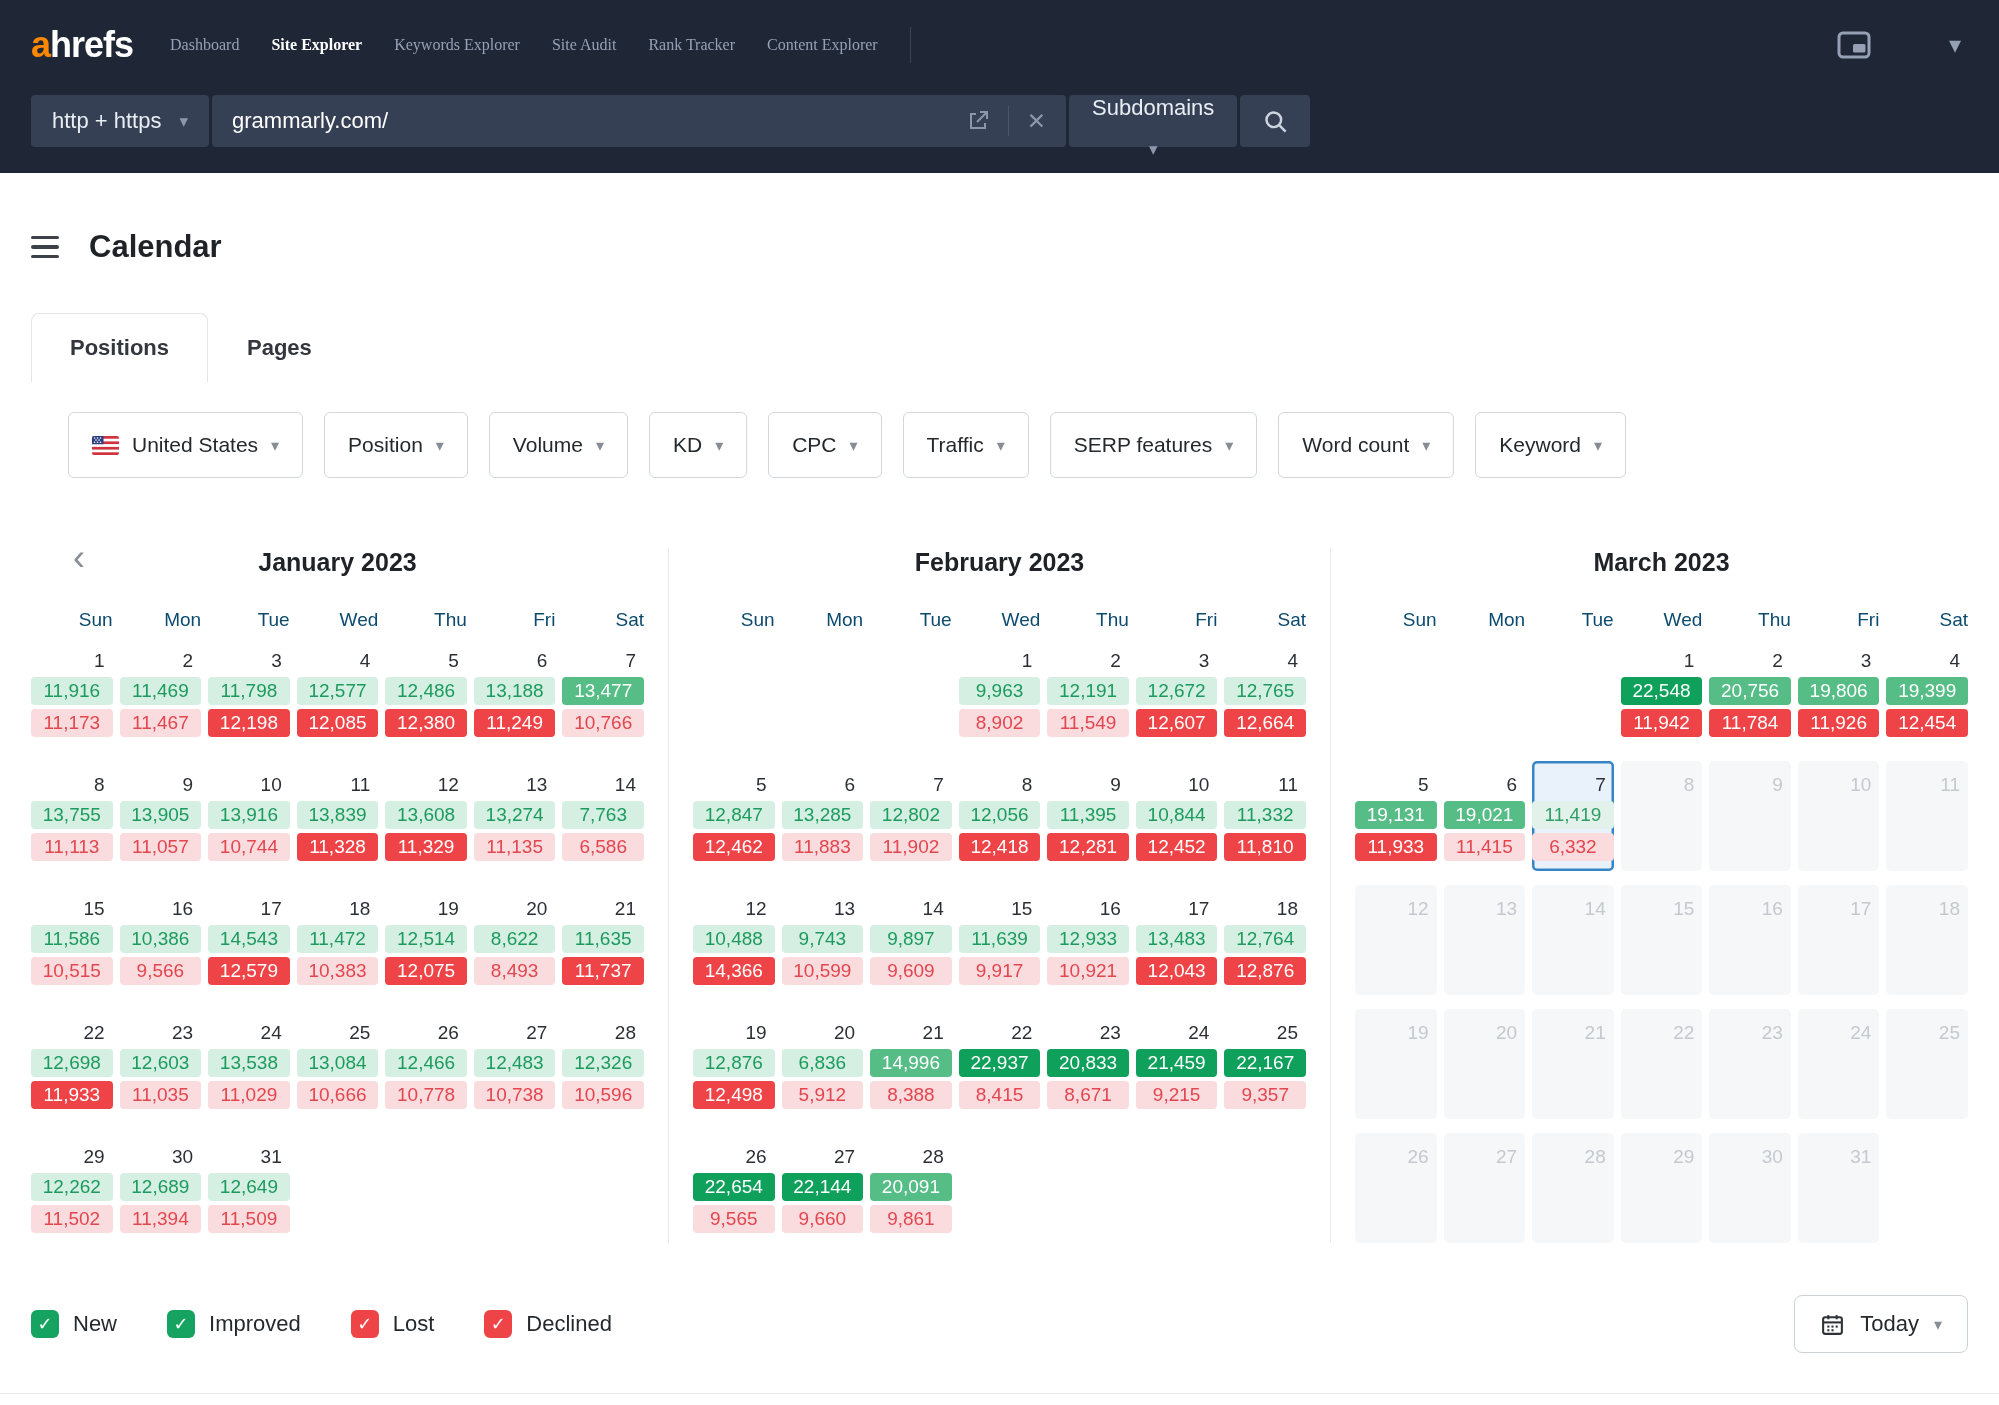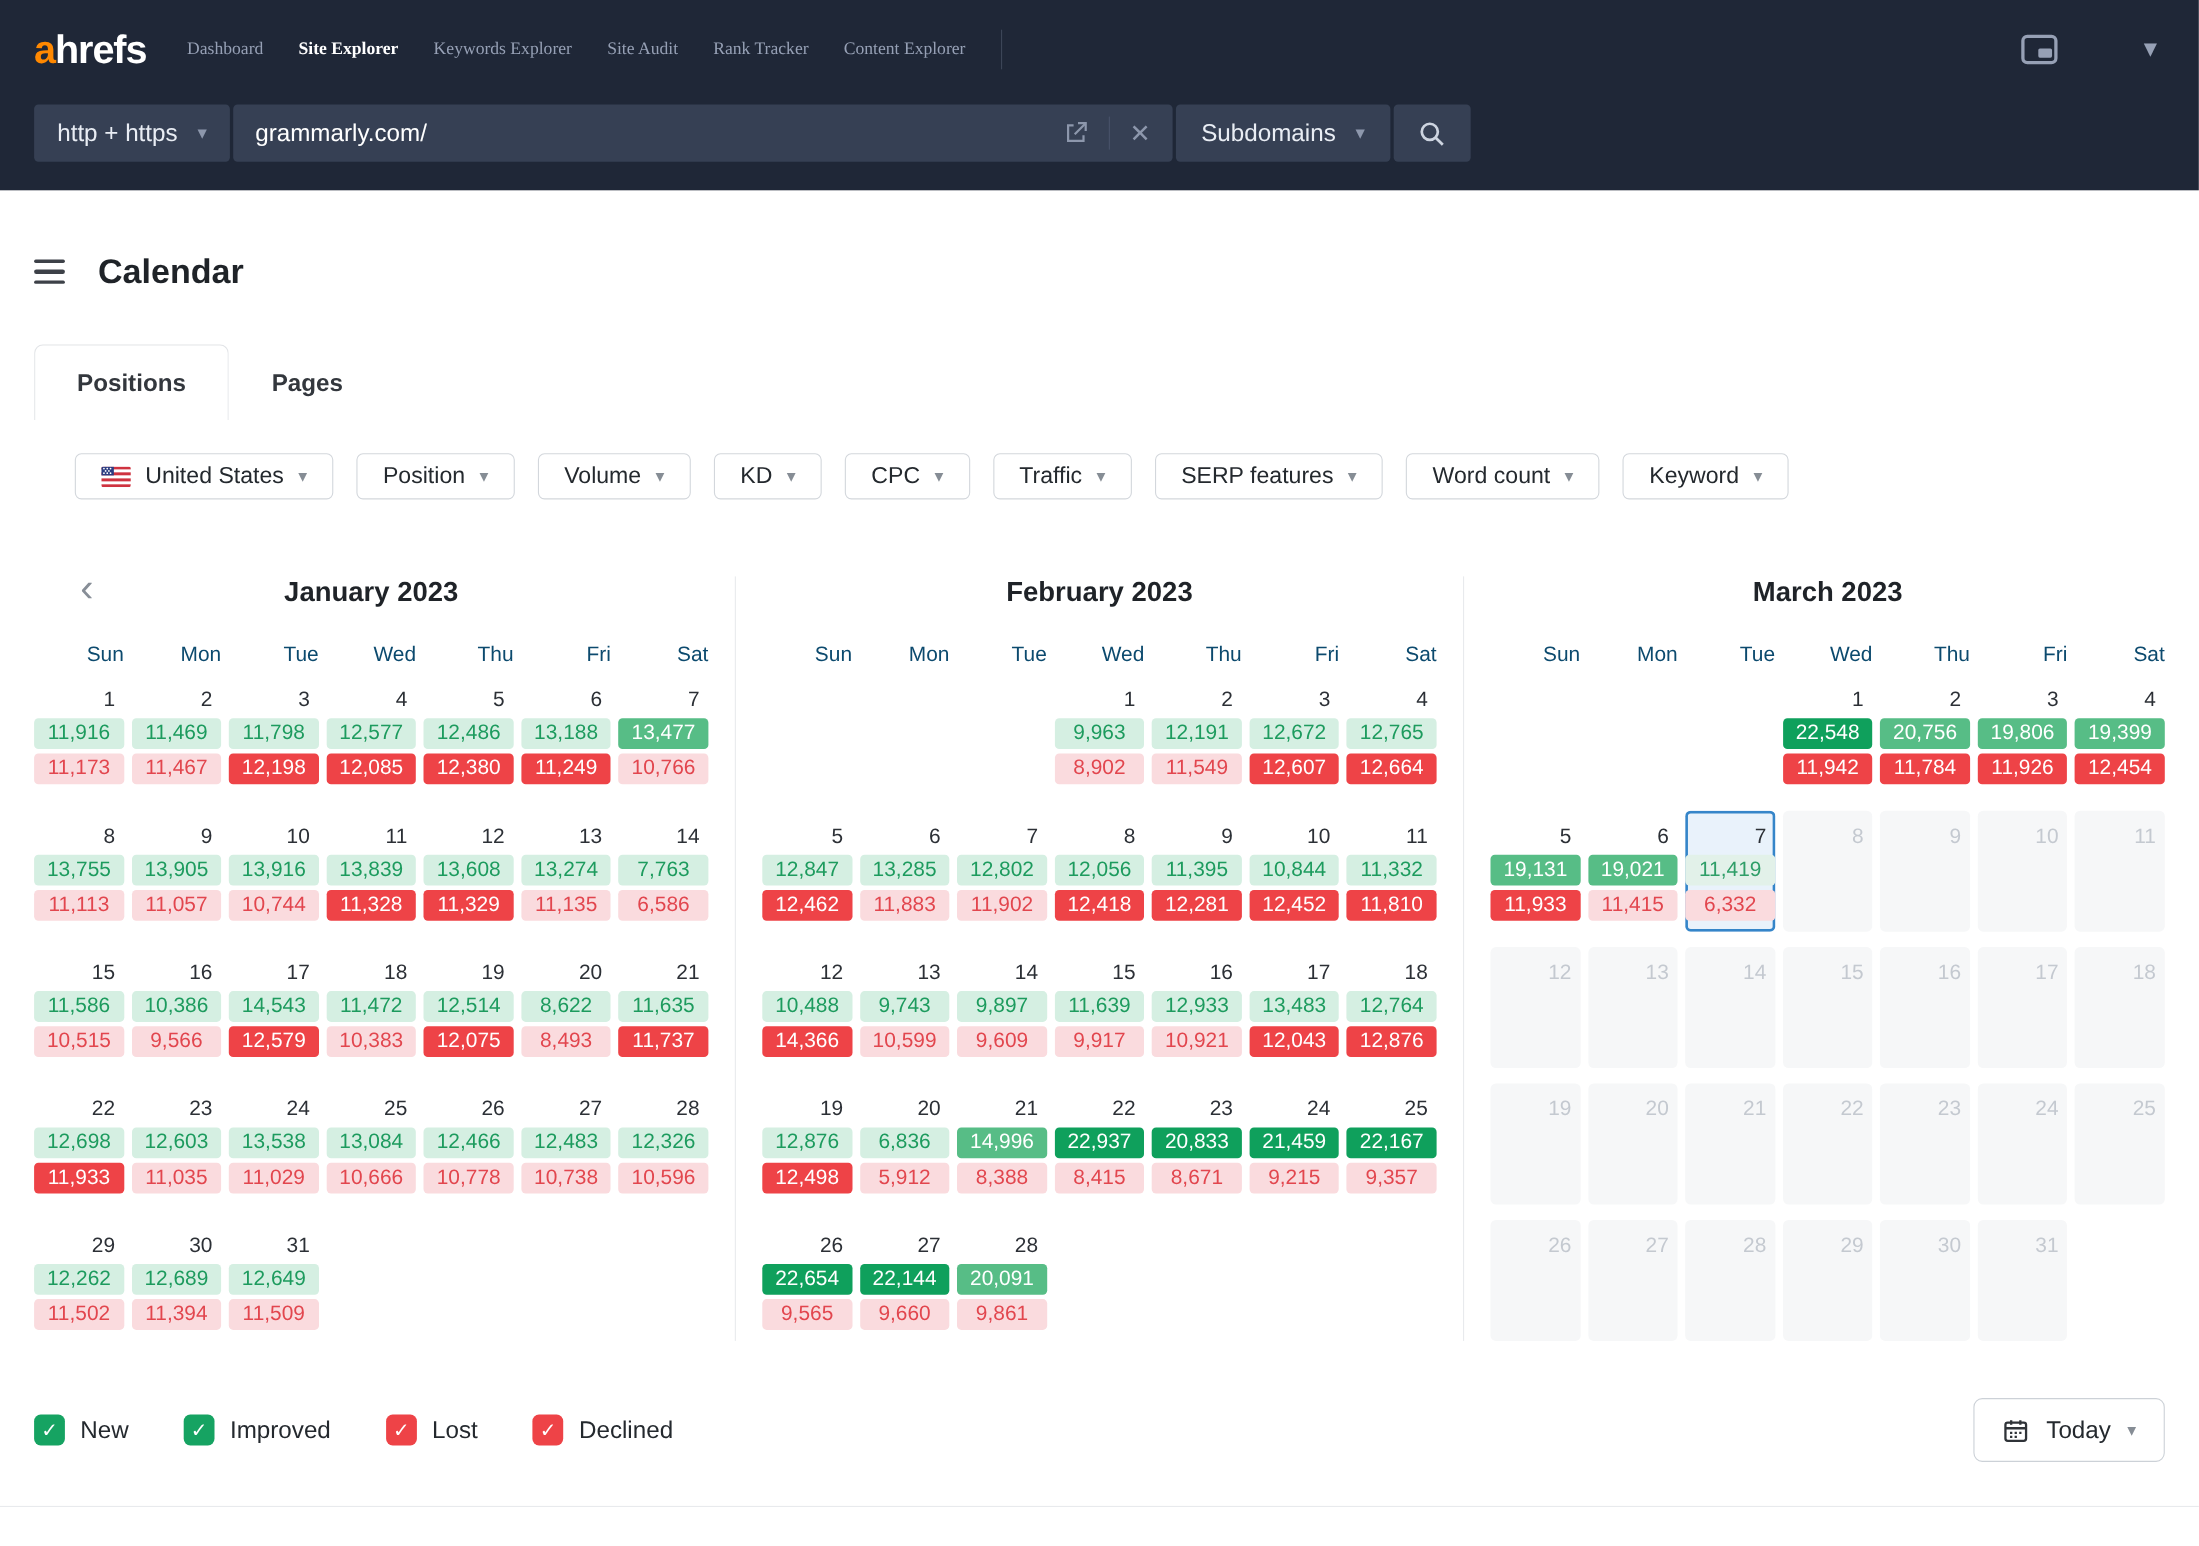--- a/index.html
+++ b/index.html
@@ -24,35 +24,35 @@
   .search-row{display:flex;gap:3px;padding:5px 31px 26px;}
   .chip{background:#364054;height:52px;display:flex;align-items:center;border-radius:4px;}
   .protocol-chip{padding:0 21px;gap:18px;cursor:pointer;}
   .chip-label{color:#e9edf4;font-size:22px;white-space:nowrap;}
   .chip-caret{color:#8d97ac;font-size:17px;}
   .input-chip{flex:0 0 854px;padding:0 20px;gap:18px;}
   .url-input{flex:1;background:transparent;border:none;outline:none;color:#fff;font-size:22px;font-family:inherit;}
   .input-icon{display:flex;align-items:center;}
   .input-divider{width:1px;height:30px;background:#49536a;}
   .close-btn{color:#8d97ac;font-size:23px;display:flex;align-items:center;}
-  .scope-chip{padding:0 23px;gap:18px;cursor:pointer;}
+  .scope-chip{padding:0 23px;gap:18px;cursor:pointer;flex-direction:column;}
   .search-btn{width:70px;justify-content:center;}
 
   
   .page-head{display:flex;align-items:center;gap:30px;padding:56px 31px 0;}
   .hamburger{display:flex;flex-direction:column;gap:6px;padding:4px 0;}
   .hamburger span{display:block;width:28px;height:3.5px;background:#3d4148;border-radius:2px;}
   .page-title{font-size:31px;font-weight:700;color:#1f2328;}
 
   .tabs{display:flex;padding:0 31px;margin-top:48px;}
   .tab{padding:21px 38px;font-size:22px;font-weight:700;color:#33373d;border:1px solid transparent;border-bottom:none;}
   .tab.active{border-color:#e2e4e7;border-radius:8px 8px 0 0;background:#fff;}
 
   .filter-bar{display:flex;gap:21px;padding:30px 31px 0 68px;flex-wrap:wrap;}
-  .filter-btn{display:flex;align-items:center;gap:13px;height:42px;padding:0 23px;border:1px solid #d3d7dc;border-radius:6px;background:#fff;font-size:21px;color:#24292e;white-space:nowrap;}
+  .filter-btn{display:flex;align-items:center;gap:13px;height:66px;padding:0 23px;border:1px solid #d3d7dc;border-radius:6px;background:#fff;font-size:21px;color:#24292e;white-space:nowrap;}
   .filter-caret{color:#868d95;font-size:16px;}
   .flag{display:flex;border-radius:2px;overflow:hidden;}
 
   
   .calendar{padding:70px 31px 0;}
   .months{display:flex;}
   .month{flex:1;min-width:0;padding:0 24px;}
   .month:first-child{padding-left:0;}
   .month:last-child{padding-right:0;}
   .month + .month{border-left:1px solid #e8eaed;}

